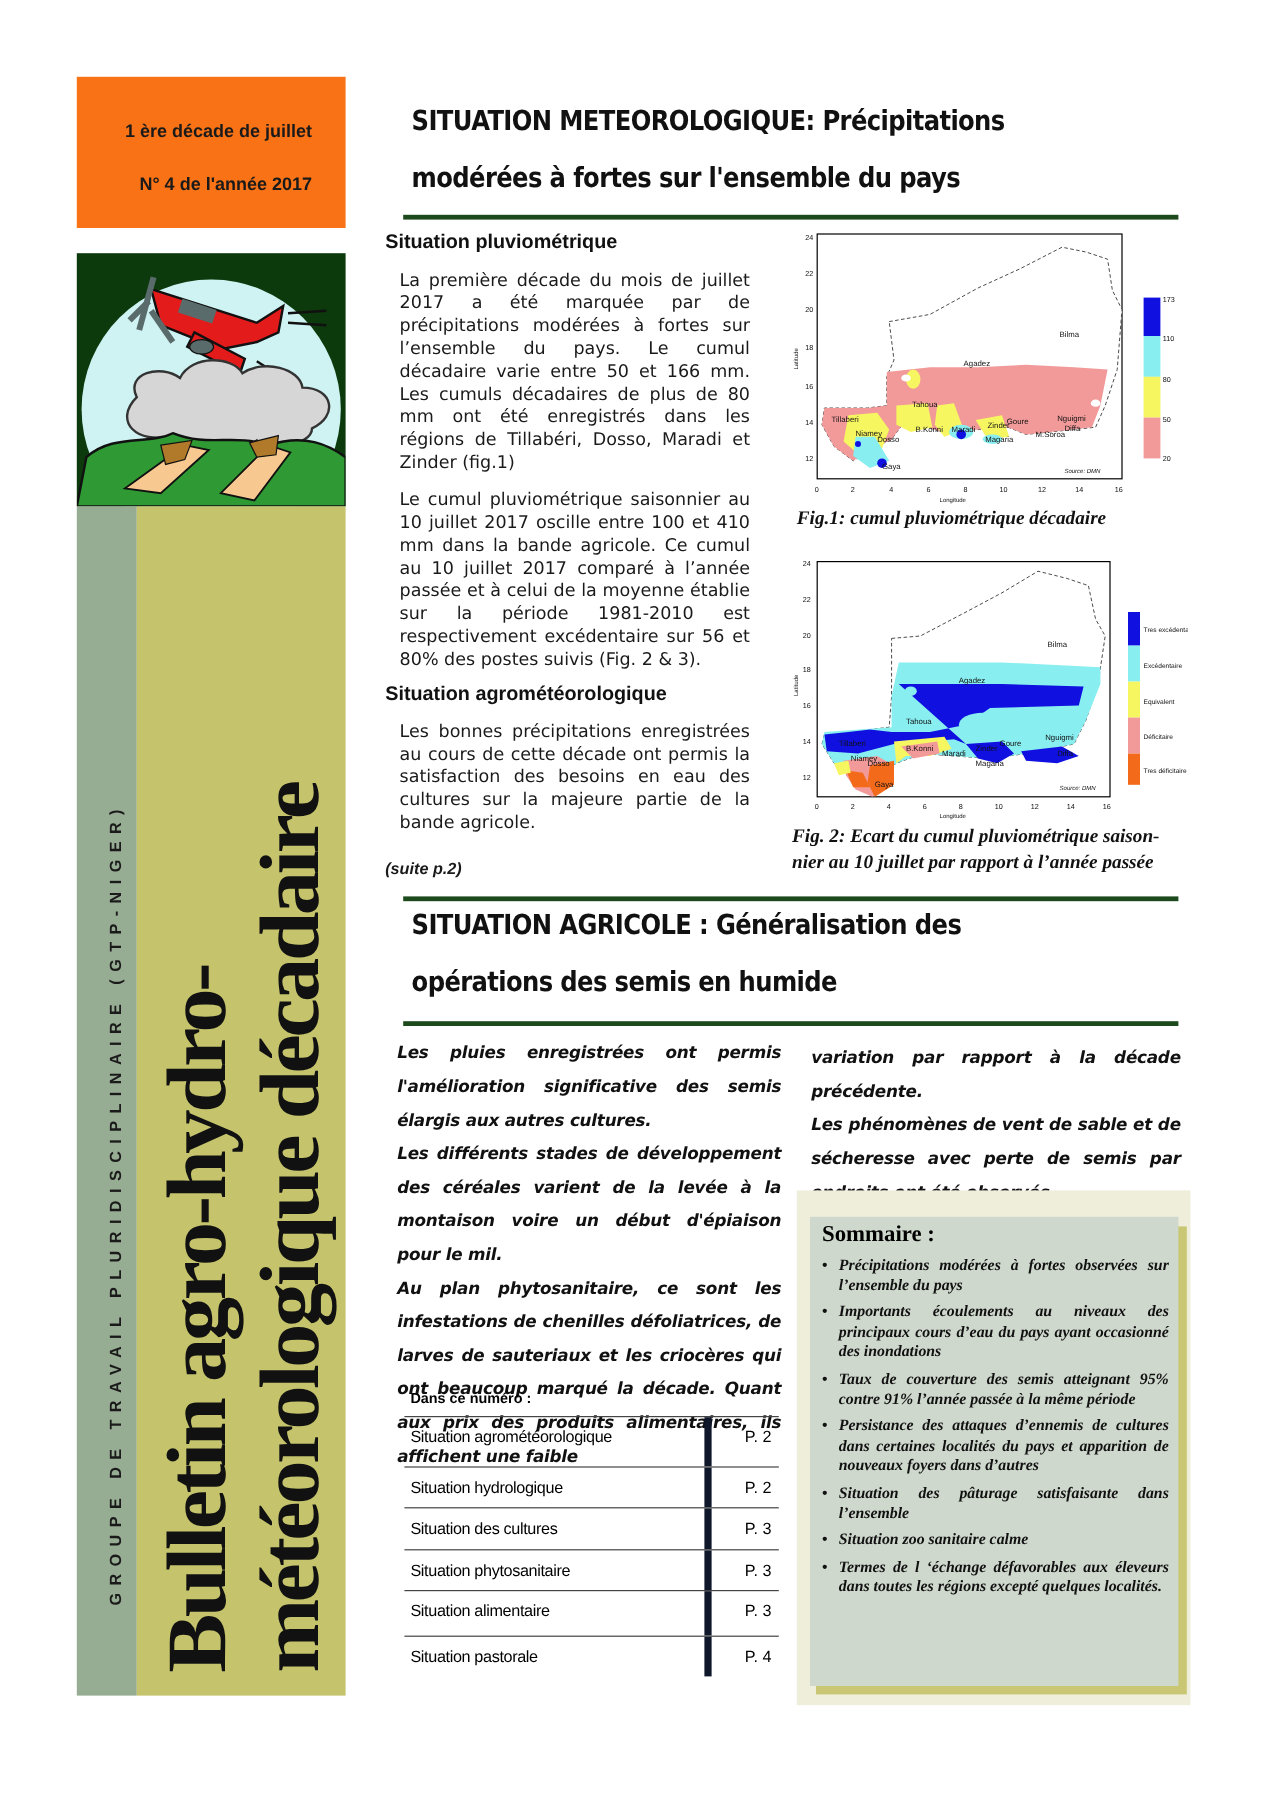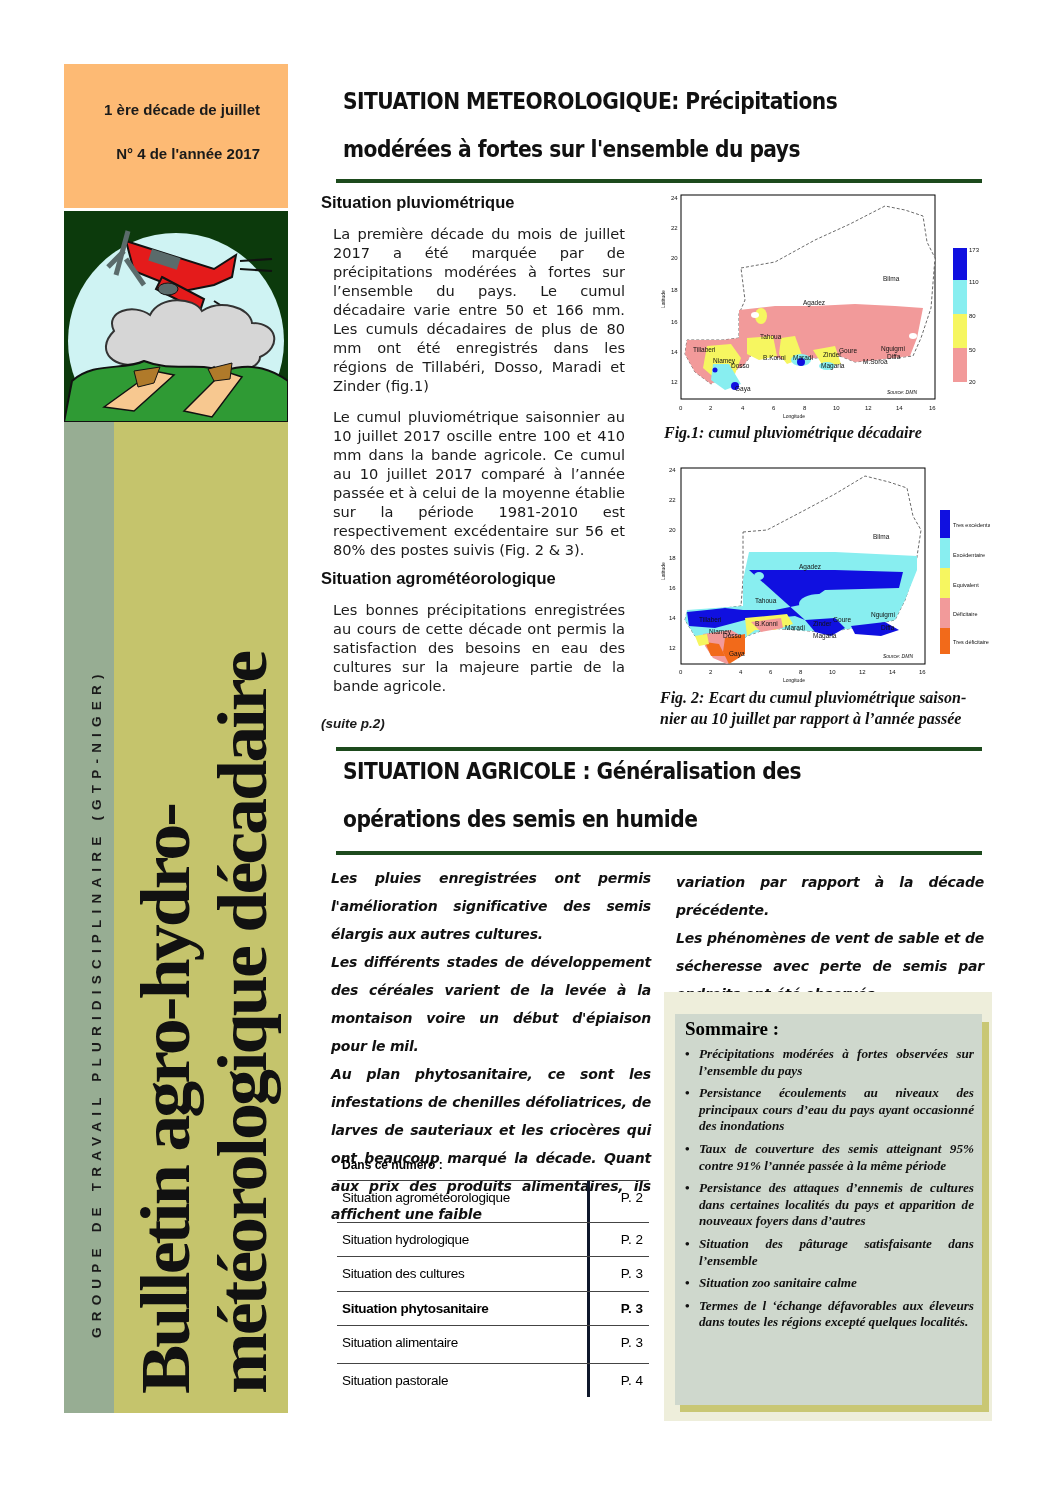--- a/index.html
+++ b/index.html
@@ -1,21 +1,21 @@
 <!DOCTYPE html>
 <html><head>
   <meta charset="utf-8">
   <style>
     * { box-sizing: border-box; margin: 0; padding: 0; }
     html, body { width: 1058px; height: 1497px; background: #ffffff; overflow: hidden; }
     body { position: relative; font-family: "Liberation Sans", sans-serif; color: #000; }
 
     
     .banner { position: absolute; left: 64px; top: 64px; width: 224px; height: 1349px; }
-    .banner-top { position: absolute; left: 0; top: 0; width: 224px; height: 144px; background: #fdba74; }
+    .banner-top { position: absolute; left: 0; top: 0; width: 224px; height: 126px; background: #f97316; }
     .banner-top .line { position: absolute; left: 0; width: 224px; text-align: right; padding-right: 28px; font-family: "Liberation Sans", sans-serif; font-weight: bold; font-size: 15px; color: #1a1a1a; }
     .banner-top .l1 { top: 37px; }
     .banner-top .l2 { top: 81px; }
     .banner-pic { position: absolute; left: 0; top: 147px; width: 224px; height: 211px; background: #0c3a0c; overflow: hidden; }
     .banner-strip { position: absolute; left: 0; top: 358px; width: 50px; height: 991px; background: #97ad93; }
     .banner-main { position: absolute; left: 50px; top: 358px; width: 174px; height: 991px; background: #c5c46c; }
     .vert-group { position: absolute; left: 25px; top: 1300px; transform-origin: 0 0; transform: rotate(-90deg); white-space: nowrap; font-family: "Liberation Sans", sans-serif; font-weight: bold; font-size: 13.5px; letter-spacing: 6.2px; color: #1a1a1a; }
     .vert-title { position: absolute; top: 1335px; transform-origin: 0 0; transform: rotate(-90deg); white-space: nowrap; font-family: "Liberation Serif", serif; font-weight: bold; color: #111; font-size: 74px; letter-spacing: -3px; transform: rotate(-90deg) scaleY(0.95); }
     .vert-title.t1 { left: 70px; }
     .vert-title.t2 { left: 147px; }
@@ -37,21 +37,21 @@
     
     .fig { position: absolute; background: #fff; }
     .fig svg { display: block; }
     .caption { position: absolute; font-family: "Liberation Serif", serif; font-weight: bold; font-style: italic; font-size: 16px; color: #111; white-space: nowrap; }
 
     
     .toc { position: absolute; left: 337px; top: 1150px; width: 312px; }
     .toc-title { font-family: "Liberation Sans", sans-serif; font-weight: bold; font-size: 12px; padding-left: 5px; height: 30px; line-height: 30px; }
     .toc-row { position: relative; border-top: 1.5px solid #444; font-family: "Liberation Sans", sans-serif; font-size: 13.5px; display: flex; transform-origin: 0 0; }
     .toc-row .label { width: 250px; padding-left: 5px; padding-top: 9px; letter-spacing: -0.3px; }
-    .toc-row .page { width: 62px; border-left: 3px solid #0f172a; text-align: right; padding-right: 6px; padding-top: 9px; }
+    .toc-row .page { width: 62px; border-left: 6px solid #0f172a; text-align: right; padding-right: 6px; padding-top: 9px; }
 
     
     .sommaire-outer { position: absolute; left: 664px; top: 992px; width: 328px; height: 429px; background: #eeeedb; }
     .sommaire-shadow { position: absolute; left: 680px; top: 1022px; width: 309px; height: 390px; background: #c9c774; }
     .sommaire { position: absolute; left: 675px; top: 1014px; width: 307px; height: 391px; background: #cfd8cd; padding: 4px 8px 0 6px; }
     .sommaire h3 { font-family: "Liberation Serif", serif; font-weight: bold; font-size: 19px; color: #000000; margin: 0 0 6px 4px; }
     .sommaire ul { list-style: none; }
     .sommaire li { position: relative; padding-left: 18px; margin-bottom: 6px; font-family: "Liberation Serif", serif; font-style: italic; font-weight: bold; font-size: 13.2px; line-height: 16.6px; text-align: justify; color: #111; }
     .sommaire li::before { content: "\2022"; position: absolute; left: 4px; top: 0; font-style: normal; }
   </style>
@@ -289,40 +289,40 @@
     <div class="page">P. 2</div>
   </div>
   <div class="toc-row" style="height:34px;">
     <div class="label">Situation  hydrologique</div>
     <div class="page">P. 2</div>
   </div>
   <div class="toc-row" style="height:35px;">
     <div class="label">Situation des cultures</div>
     <div class="page">P. 3</div>
   </div>
-  <div class="toc-row" style="height:34px;font-weight:bold;">
+  <div class="toc-row" style="height:34px;">
     <div class="label">Situation phytosanitaire</div>
     <div class="page">P. 3</div>
   </div>
   <div class="toc-row" style="height:38px;">
     <div class="label">Situation alimentaire</div>
     <div class="page">P. 3</div>
   </div>
   <div class="toc-row" style="height:34px;">
     <div class="label">Situation pastorale</div>
     <div class="page">P.  4</div>
   </div>
 </div>
 
 <div class="sommaire-outer"></div>
 <div class="sommaire-shadow"></div>
 <div class="sommaire">
   <h3>Sommaire :</h3>
   <ul>
     <li>Précipitations modérées à fortes observées sur l’ensemble du pays</li>
-    <li>Persistance écoulements au niveaux des principaux cours d’eau du pays ayant occasionné des inondations</li>
+    <li>Importants écoulements au niveaux des principaux cours d’eau du pays ayant occasionné des inondations</li>
     <li>Taux de couverture des semis atteignant 95% contre 91% l’année passée à la même période</li>
     <li>Persistance des attaques d’ennemis de cultures dans certaines localités du pays et apparition de nouveaux foyers dans d’autres</li>
     <li>Situation des pâturage satisfaisante dans l’ensemble</li>
     <li>Situation zoo sanitaire calme</li>
     <li>Termes de l ‘échange défavorables aux éleveurs dans toutes les régions excepté quelques localités.</li>
   </ul>
 </div>
 
 </body></html>

